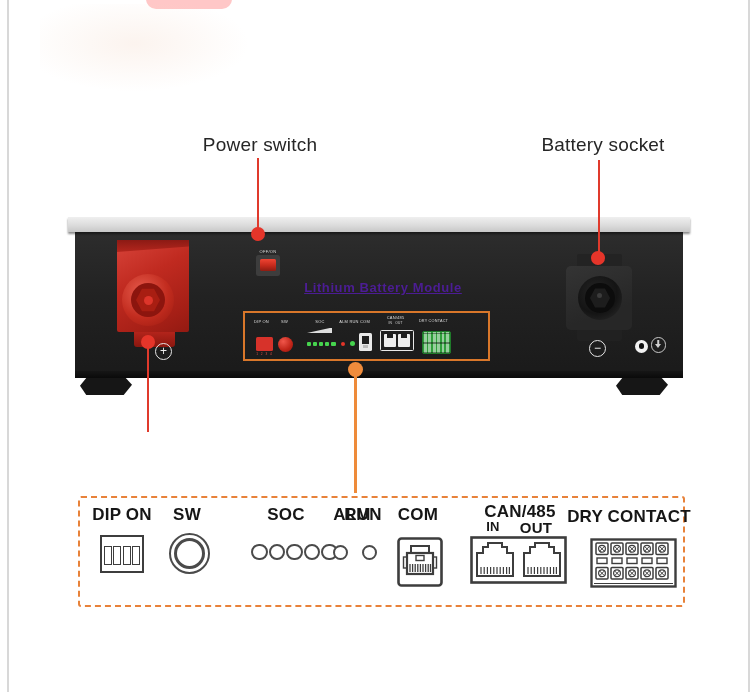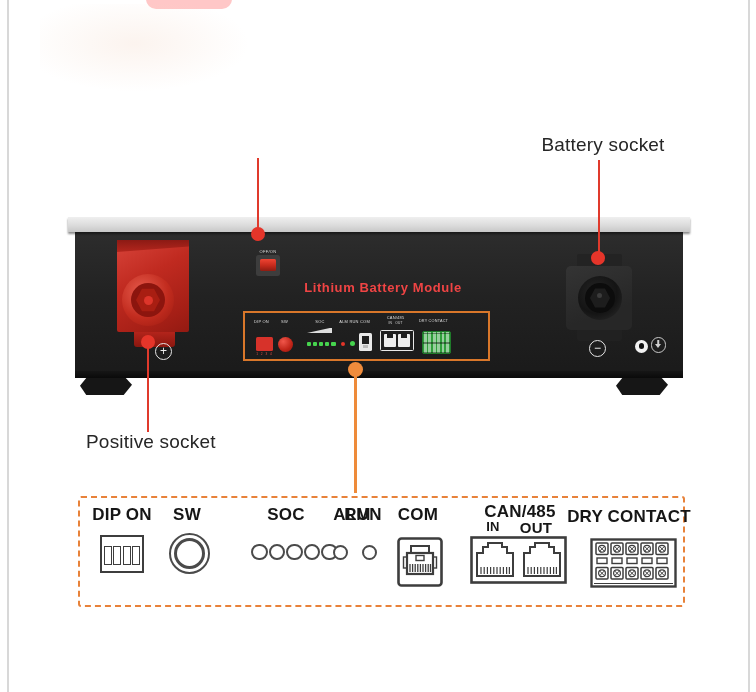--- a/index.html
+++ b/index.html
@@ -66,21 +66,21 @@
 
   
   .offon-label{left:254px;top:248.5px;width:28px;text-align:center;font-size:4px;color:#d9d9d9;
     letter-spacing:.3px;z-index:3;}
   .power-switch{left:256px;top:255px;width:24px;height:21px;background:#3d3d3d;border-radius:2.5px;z-index:3;}
   .power-switch-red{position:absolute;left:4px;top:4px;right:4px;height:12px;border-radius:1.5px;
     background:linear-gradient(180deg,#ef4433 0%,#c42a1c 55%,#8e1c12 100%);}
   .model-title{left:283px;top:245px;width:200px;text-align:center;font-size:30px;color:#f7f7f7;
     letter-spacing:1.5px;z-index:3;}
   .model-subtitle{left:283px;top:280px;width:200px;text-align:center;font-size:13px;font-weight:700;
-    color:#ef4444;letter-spacing:.6px;z-index:3;}
+    color:#4c1d95;letter-spacing:.6px;z-index:3;text-decoration:underline;}
 
   
   .panel-box{left:243px;top:311px;width:243px;height:46px;border:2px solid #d9772a;z-index:2;}
   .pp-label{font-size:4px;color:#dddddd;text-align:center;letter-spacing:.2px;z-index:3;}
   .pp-dip-label{left:245px;top:319px;width:33px;}
   .pp-dip-sq{left:256px;top:336.5px;width:17px;height:14.5px;background:#d7322a;border-radius:1.5px;z-index:3;}
   .pp-dip-num{left:249px;top:352px;width:31px;text-align:center;font-size:3.2px;color:#e05046;
     letter-spacing:1px;z-index:3;}
   .pp-sw-label{left:274px;top:319px;width:21px;}
   .pp-sw-circle{left:278px;top:336.5px;width:15px;height:15px;border-radius:50%;z-index:3;
@@ -171,28 +171,28 @@
 </head>
 <body>
 
 <div class="stage">
 
   <div class="s page-edge page-edge-left"></div>
   <div class="s page-edge page-edge-right"></div>
   <div class="s top-button-fragment"></div>
   <div class="s watermark-blob"></div>
 
+  <div class="s callout-label lbl-power">Power switch</div>
   <div class="s callout-line line-power"></div>
   <div class="s callout-dot dot-power"></div>
 
   <div class="s callout-label lbl-negative">Battery socket</div>
   <div class="s callout-line line-negative"></div>
   <div class="s callout-dot dot-negative"></div>
 
-  <div class="s callout-label lbl-positive">Positive socket</div>
   <div class="s callout-line line-positive"></div>
   <div class="s callout-dot dot-positive"></div>
 
   <div class="s device-lid"></div>
   <div class="s device-body"></div>
   <div class="s device-foot foot-left"></div>
   <div class="s device-foot foot-right"></div>
 
   <div class="s pos-terminal">
     <div class="pos-block"></div>

